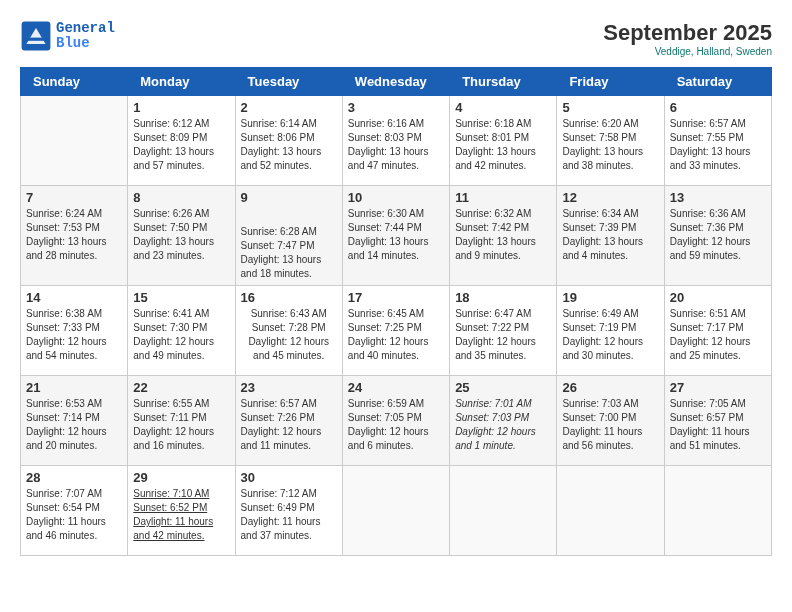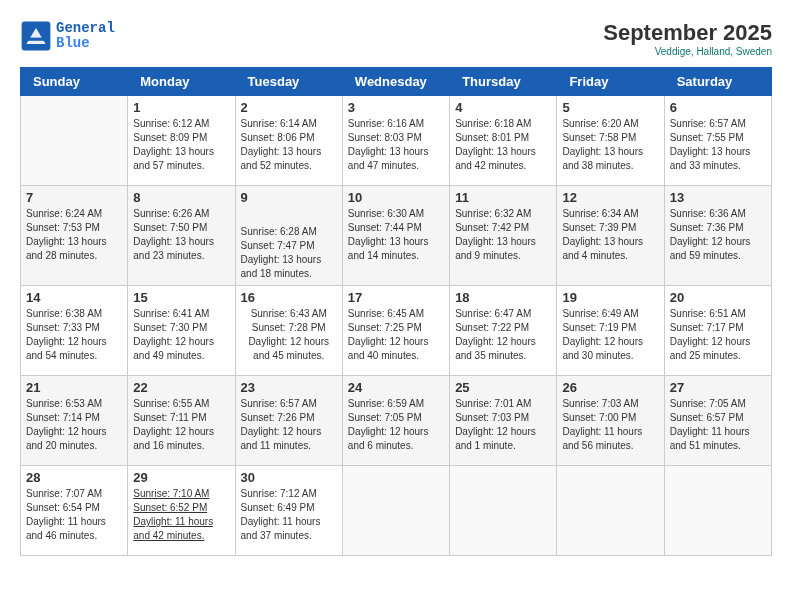--- a/index.html
+++ b/index.html
@@ -295,21 +295,21 @@
         </td>
         <td>
           <div class="day-number">24</div>
           <div class="day-info" style="white-space: pre-line;">Sunrise: 6:59 AM
 Sunset: 7:05 PM
 Daylight: 12 hours
 and 6 minutes.</div>
         </td>
         <td>
           <div class="day-number">25</div>
-          <div class="day-info" style="white-space: pre-line;">Sunrise: 7:01 AM
+          <div class="day-info" style="white-space: pre-line; font-style: italic;">Sunrise: 7:01 AM
 Sunset: 7:03 PM
 Daylight: 12 hours
 and 1 minute.</div>
         </td>
         <td>
           <div class="day-number">26</div>
           <div class="day-info" style="white-space: pre-line;">Sunrise: 7:03 AM
 Sunset: 7:00 PM
 Daylight: 11 hours
 and 56 minutes.</div>

